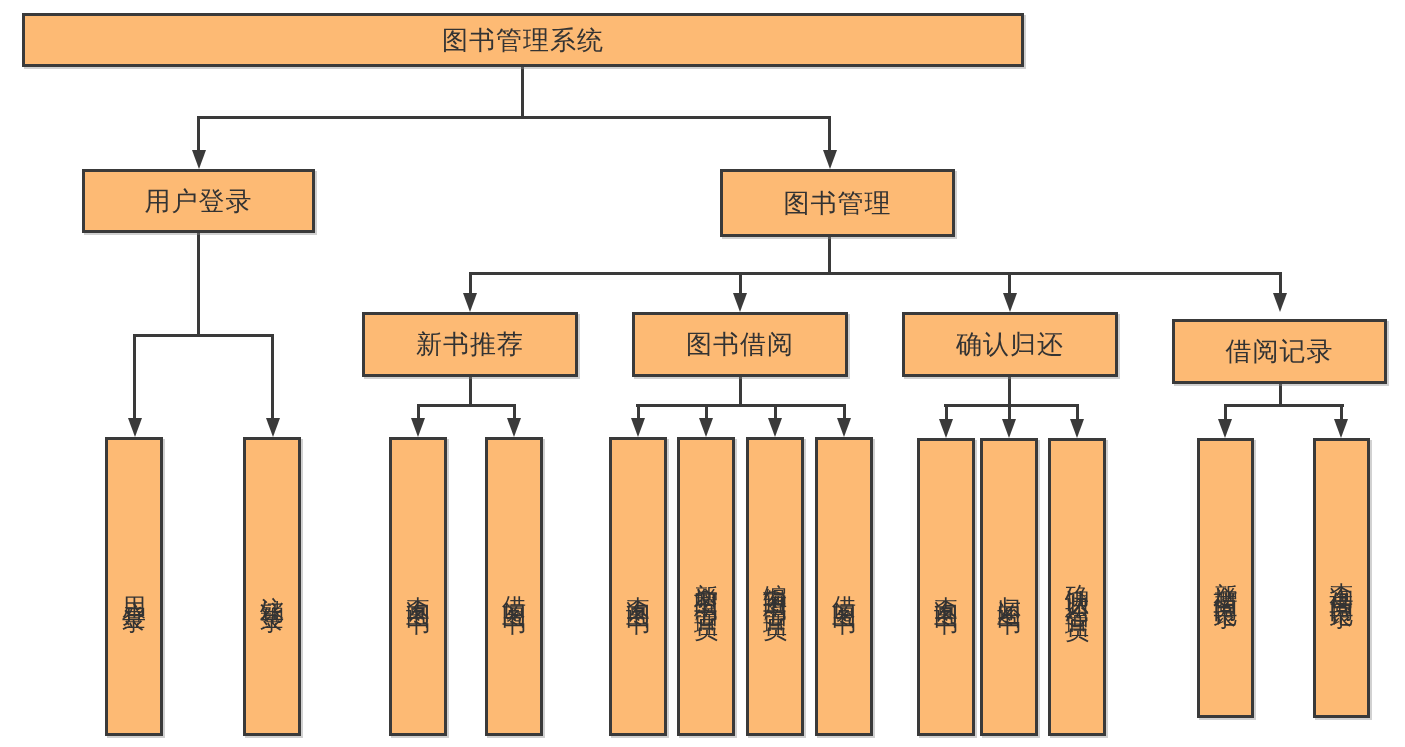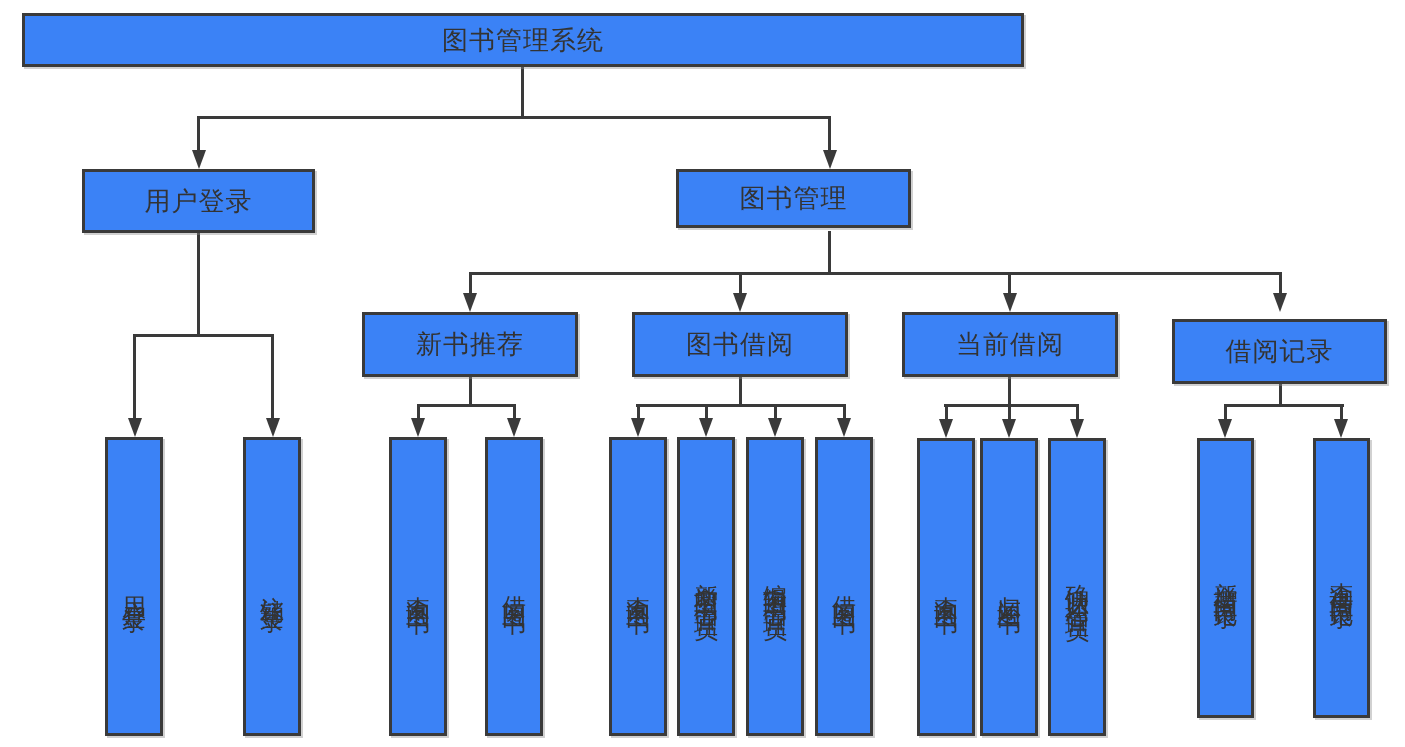--- a/index.html
+++ b/index.html
@@ -13,21 +13,21 @@
     width: 1405px;
     height: 747px;
     background: var(--background, #ffffff);
     overflow: hidden;
     color: var(--text, #333333);
   }
   
   .box {
     position: absolute;
     box-sizing: border-box;
-    background: #3b82f6;
+    background: #fdba74;
     border: 3px solid var(--line, #3a3a3a);
     box-shadow: 2px 2px 0 rgba(140,140,140,0.40);
     display: flex;
     align-items: center;
     justify-content: center;
     z-index: 2;
   }
   .box.h span {
     font-size: 26px;
     letter-spacing: 1px;
@@ -76,21 +76,21 @@
   <div class="vl" style="left:521px;top:67px;height:50px"></div>
   <div class="hl" style="left:197px;top:116px;width:634px"></div>
   <div class="vl" style="left:197px;top:116px;height:36px"></div>
   <div class="ah" style="left:192px;top:150px"></div>
   <div class="vl" style="left:828px;top:116px;height:36px"></div>
   <div class="ah" style="left:823px;top:150px"></div>
 
   <div class="box h" style="left:82px;top:169px;width:233px;height:64px">
     <span>用户登录</span>
   </div>
-  <div class="box h" style="left:676px;top:169px;width:235px;height:59px">
+  <div class="box h" style="left:720px;top:169px;width:235px;height:68px">
     <span>图书管理</span>
   </div>
 
   <div class="vl" style="left:197px;top:231px;height:105px"></div>
   <div class="hl" style="left:133px;top:334px;width:141px"></div>
   <div class="vl" style="left:133px;top:334px;height:84px"></div>
   <div class="ah" style="left:128px;top:418px"></div>
   <div class="vl" style="left:271px;top:334px;height:84px"></div>
   <div class="ah" style="left:266px;top:418px"></div>
 
@@ -105,21 +105,21 @@
   <div class="vl" style="left:1279px;top:272px;height:22px"></div>
   <div class="ah" style="left:1273px;top:293px"></div>
 
   <div class="box h" style="left:362px;top:312px;width:216px;height:65px">
     <span>新书推荐</span>
   </div>
   <div class="box h" style="left:632px;top:312px;width:216px;height:65px">
     <span>图书借阅</span>
   </div>
   <div class="box h" style="left:902px;top:312px;width:216px;height:65px">
-    <span>当前借阅</span>
+    <span>确认归还</span>
   </div>
   <div class="box h" style="left:1172px;top:319px;width:215px;height:65px">
     <span>借阅记录</span>
   </div>
 
   <div class="vl" style="left:469px;top:375px;height:31px"></div>
   <div class="vl" style="left:739px;top:375px;height:31px"></div>
   <div class="vl" style="left:1008px;top:375px;height:31px"></div>
   <div class="vl" style="left:1279px;top:375px;height:31px"></div>
 

